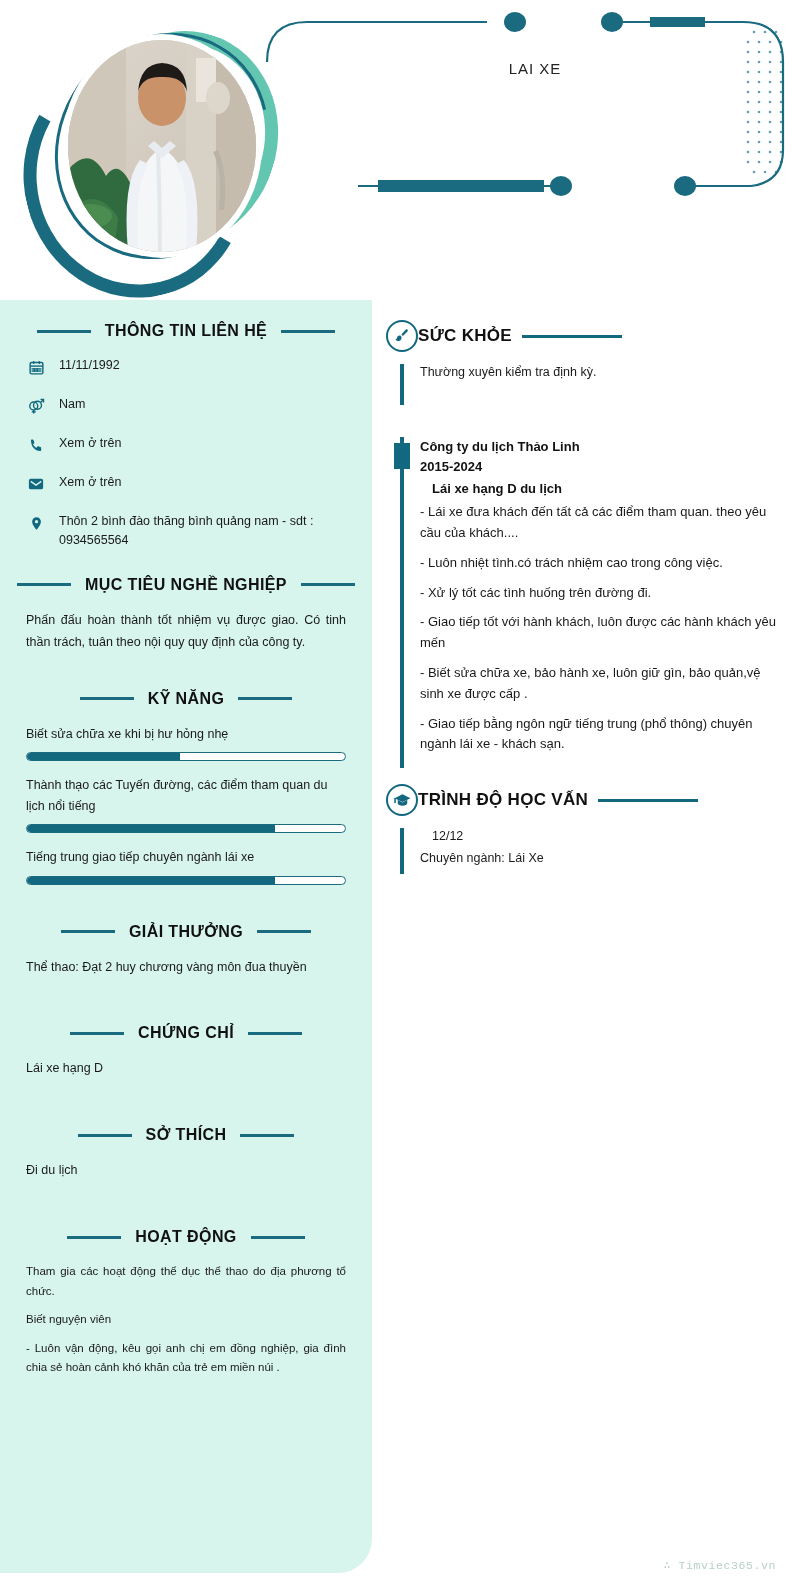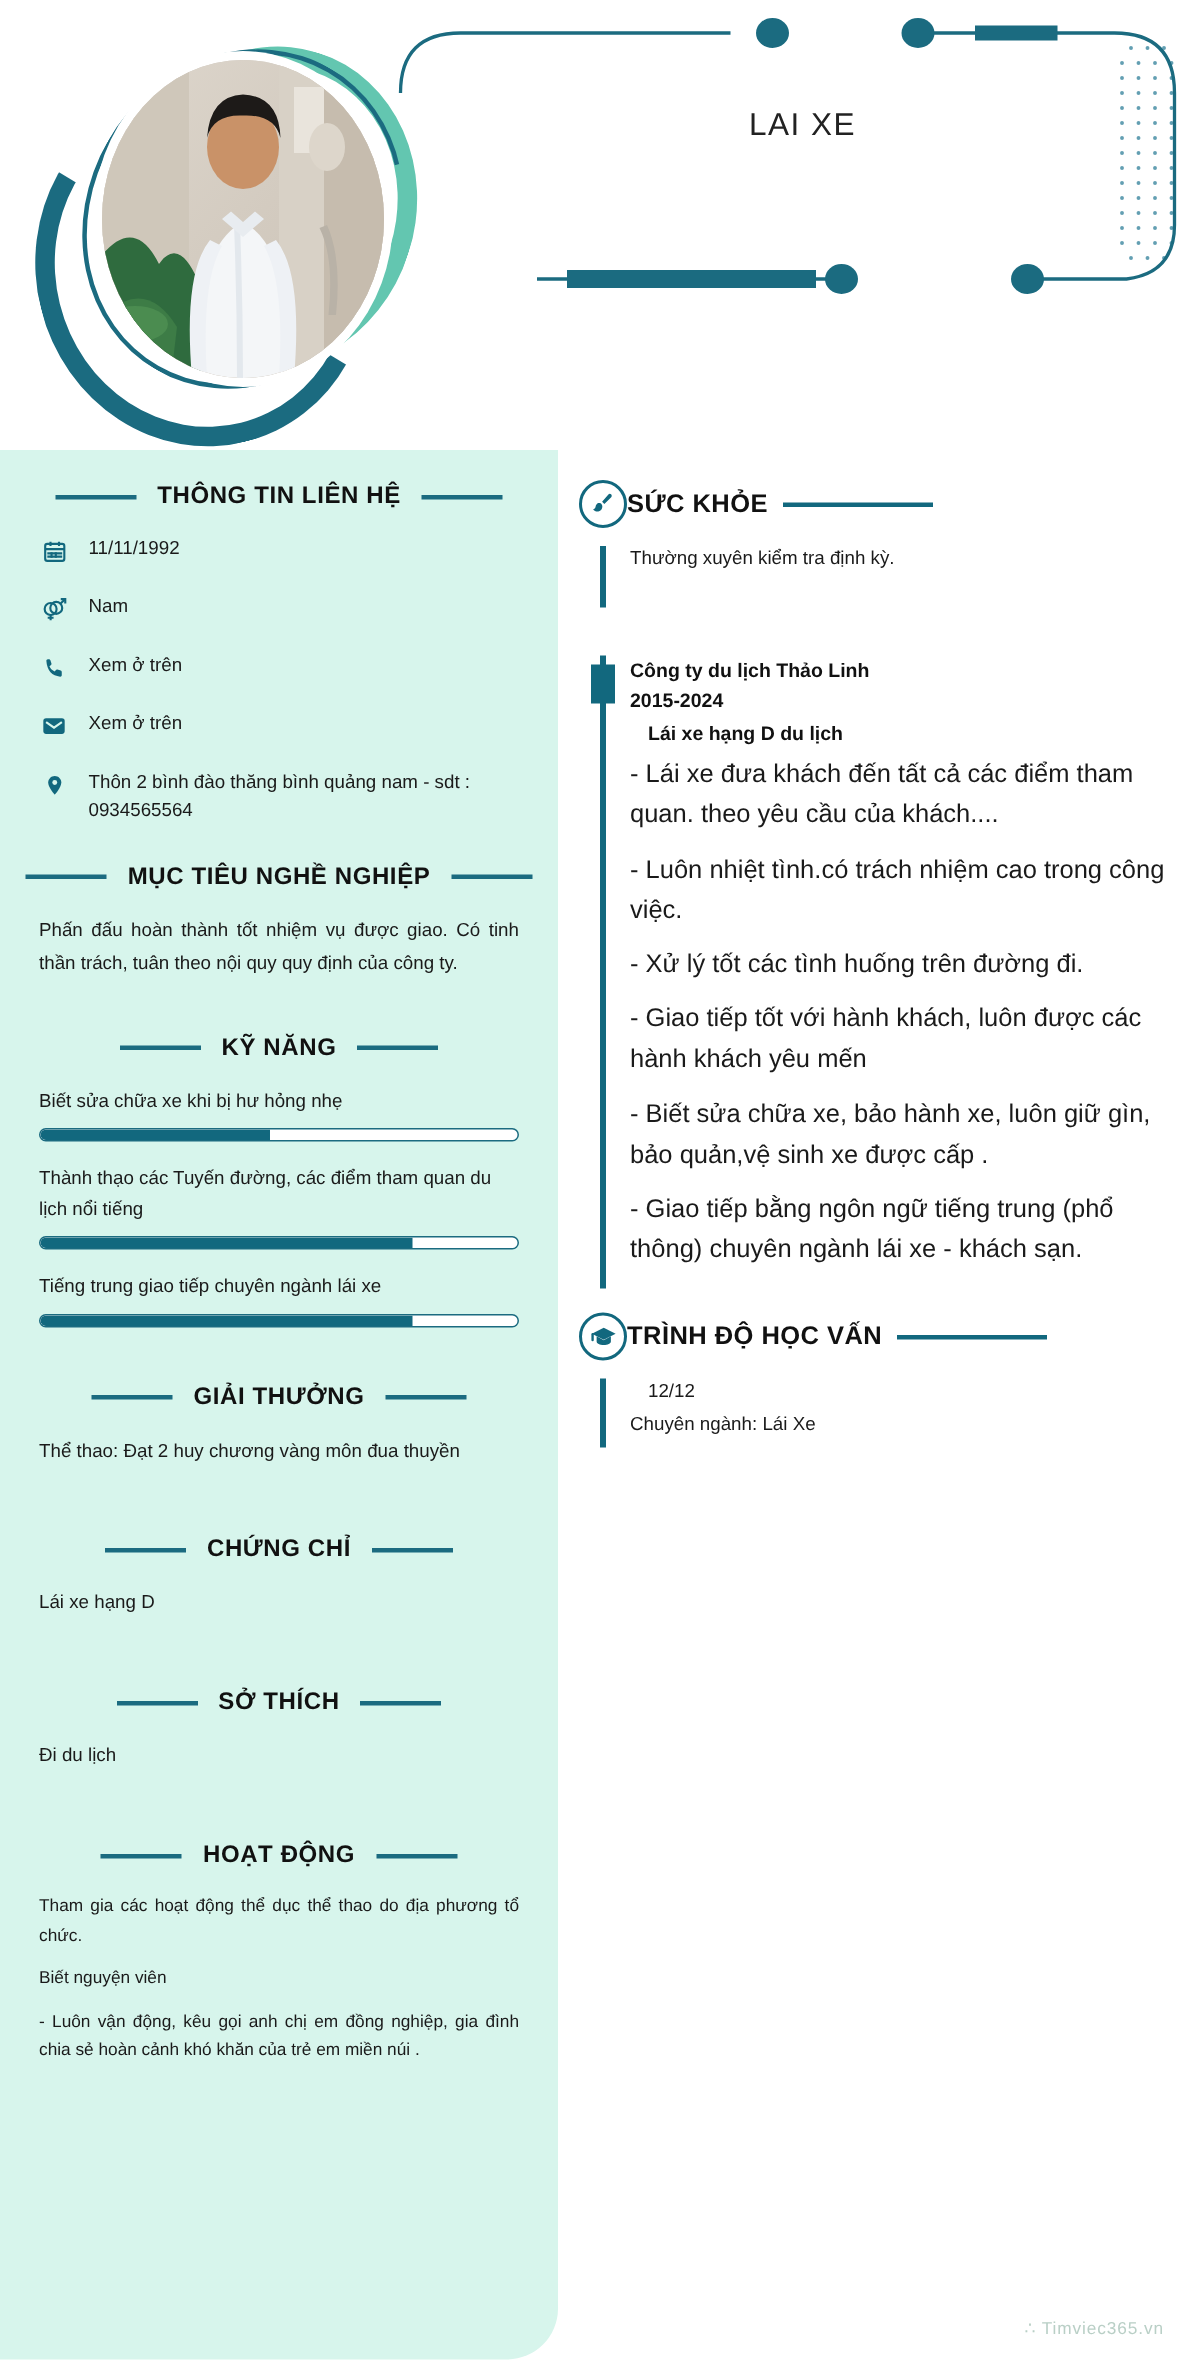--- a/index.html
+++ b/index.html
@@ -86,22 +86,22 @@
     text-align: center;
   }
   .name {
     font-size: 28px;
     font-weight: bold;
     letter-spacing: 0.5px;
     color: #111111;
     line-height: 1.1;
   }
   .job-title {
-    margin-top: 20px;
-    font-size: 21px;
+    margin-top: 8px;
+    font-size: 15px;
     color: #222222;
     letter-spacing: 1px;
   }
 
   
   .body-area {
     position: relative;
     width: 684px;
   }
 
@@ -259,40 +259,40 @@
     color: #111111;
     line-height: 1.5;
   }
   .job-role {
     font-size: 13px;
     font-weight: bold;
     color: #111111;
     margin: 5px 0 6px 12px;
   }
   .job-bullet {
-    font-size: 17px;
+    font-size: 13px;
     color: #1a1a1a;
     line-height: 1.6;
     margin-bottom: 9px;
   }
   .edu-line {
     font-size: 12.5px;
     color: #1a1a1a;
     line-height: 1.75;
   }
   .edu-indent { margin-left: 12px; }
 
   .gap-sm { height: 22px; }
 
   
   .watermark {
     position: absolute;
     right: 24px;
-    bottom: 24px;
-    font-family: Liberation Sans, sans-serif;
+    bottom: 11px;
+    font-family: Liberation Mono, monospace;
     font-size: 11.5px;
     color: #b9cfc6;
     letter-spacing: 0.6px;
   }
 </style>
 </head>
 <body>
 
 <div class="page">
 

